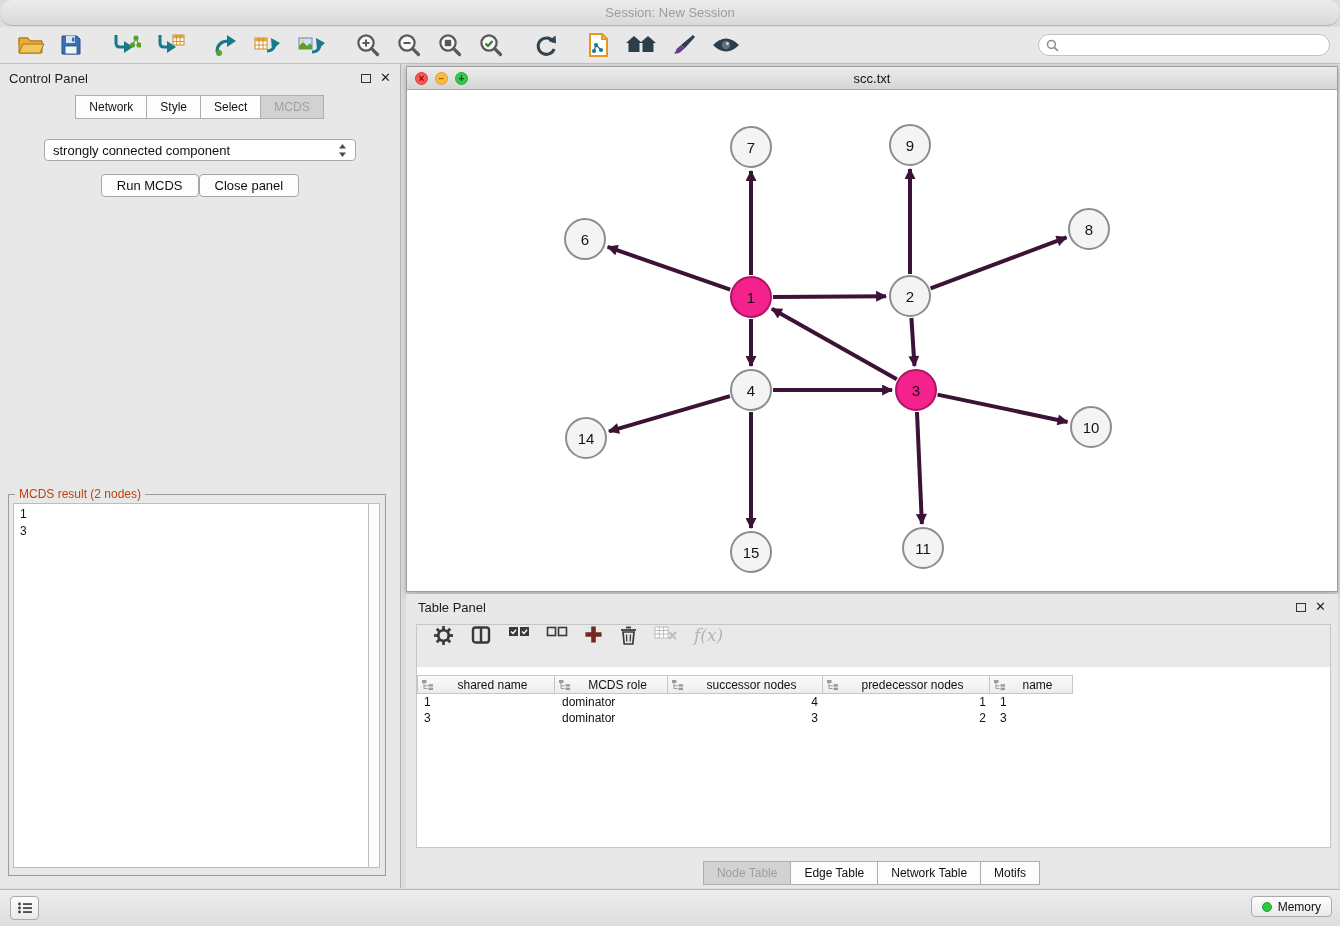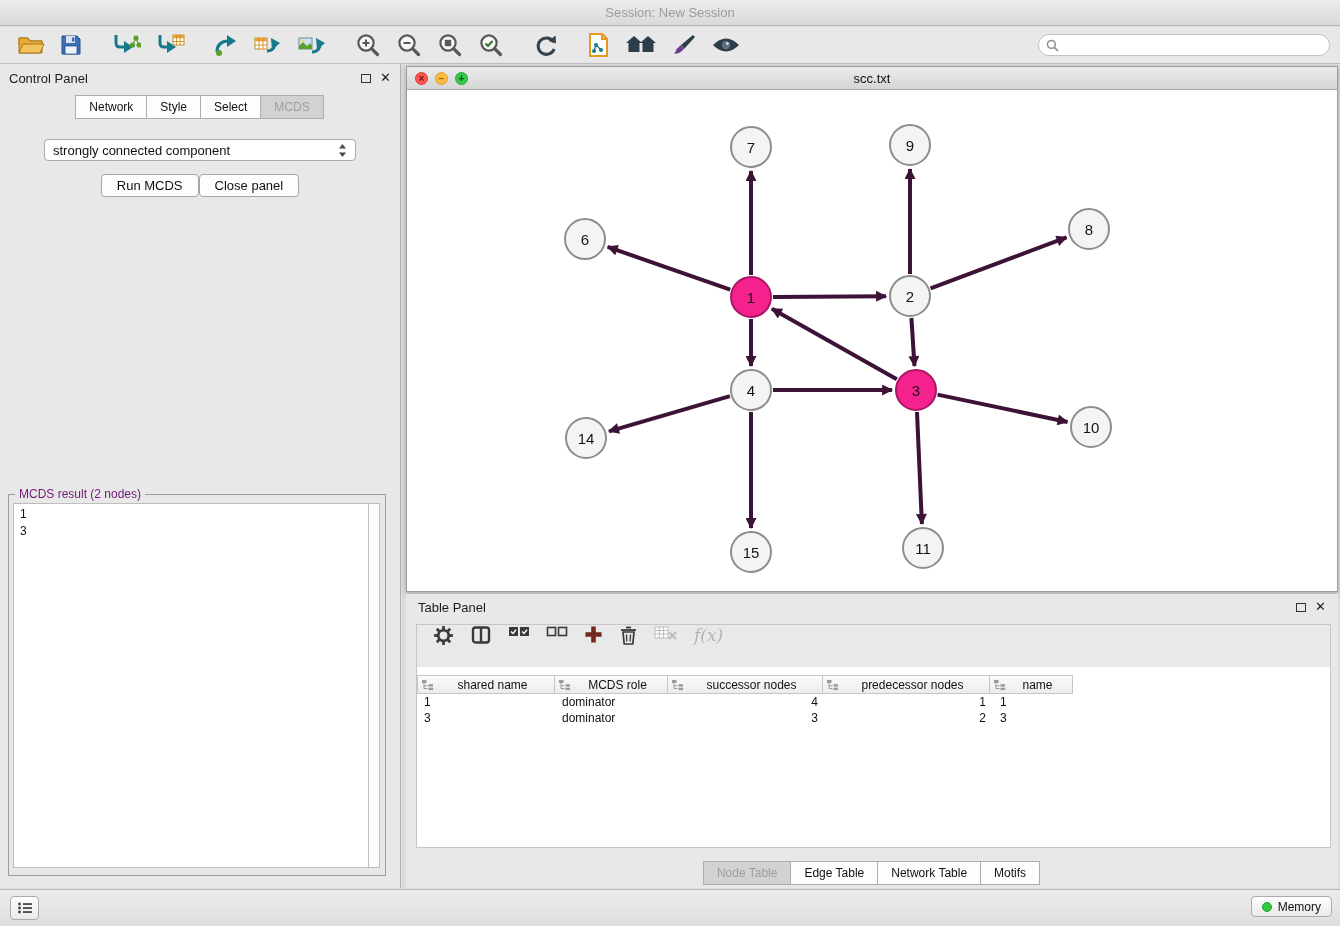--- a/index.html
+++ b/index.html
@@ -2,21 +2,21 @@
 <html><head>
 <meta charset="utf-8">
 <style>
   * { margin:0; padding:0; box-sizing:border-box; }
   html,body { width:1340px; height:926px; }
   body { font-family:"Liberation Sans","DejaVu Sans",sans-serif; background:#dcdcdc; position:relative; overflow:hidden; }
 
   
   .titlebar { position:absolute; left:0; top:0; width:1340px; height:26px;
     background:linear-gradient(#ececec,#d9d9d9); border-bottom:1px solid #b4b4b4;
-    text-align:center; line-height:26px; font-size:13px; color:#9c9c9c; }
+    text-align:center; line-height:26px; font-size:13px; color:#9c9c9c;border-radius:13px; }
 
   
   .toolbar { position:absolute; left:0; top:27px; width:1340px; height:37px;
     background:#e8e8e8; border-bottom:1px solid #c0c0c0;
     display:flex; align-items:center; padding:0 10px; }
   .tb-btn { height:32px; display:flex; align-items:center; justify-content:center;
     padding:0 7px; cursor:default; }
   .tb-sep { width:14px; }
   .search-wrap { margin-left:auto; width:292px; height:22px; border:1px solid #c2c2c2;
     border-radius:11px; background:#fff; display:flex; align-items:center; padding:0 7px; }
@@ -40,21 +40,21 @@
     padding:0 8px; font-size:13px; color:#111; }
   .dd-arrows { margin-left:auto; display:flex; align-items:center; }
   .btn-row { display:flex; justify-content:center; margin-top:13px; }
   .cp-btn { background:#fdfdfd; border:1px solid #a6a6a6; border-radius:4px;
     font-size:13px; color:#111; padding:3px 15px;
     font-family:"Liberation Sans","DejaVu Sans",sans-serif; }
 
   .result-box { position:absolute; left:8px; top:430px; width:378px; height:382px;
     border:1px solid #9c9c9c; }
   .result-legend { position:absolute; top:-8px; left:6px; background:#e8e8e8;
-    padding:0 4px; font-size:12px; color:#701a75; }
+    padding:0 4px; font-size:12px; color:#c2410c; }
   .result-list { position:absolute; left:4px; top:8px; right:17px; bottom:7px;
     background:#fff; border:1px solid #bdbdbd; border-right:none;
     font-size:12px; line-height:17px; padding:2px 6px; color:#111; }
   .result-scroll { position:absolute; right:5px; top:8px; width:12px; bottom:7px;
     background:#fcfcfc; border:1px solid #bdbdbd; }
 
   
   .network-window { position:absolute; left:406px; top:66px; width:932px; height:526px;
     background:#fff; border:1px solid #9d9d9d; box-shadow:0 2px 6px rgba(0,0,0,.25); }
   .net-titlebar { height:23px; background:linear-gradient(#ececec,#d5d5d5);

